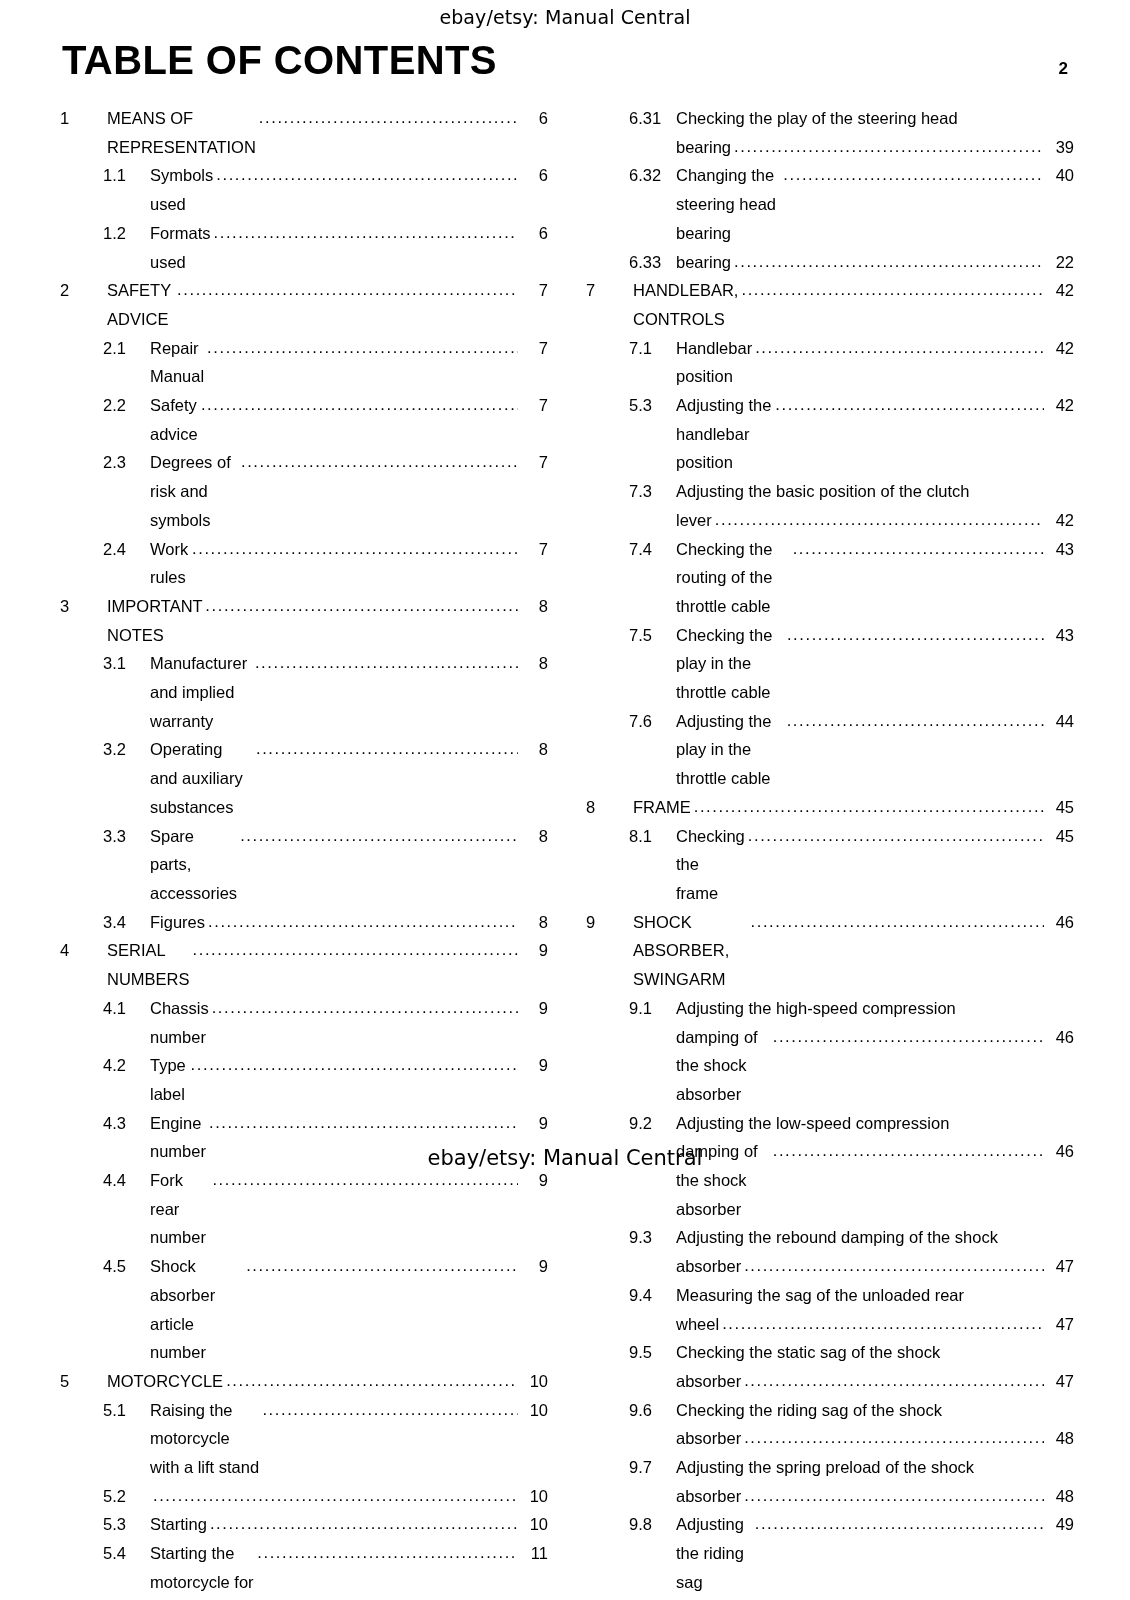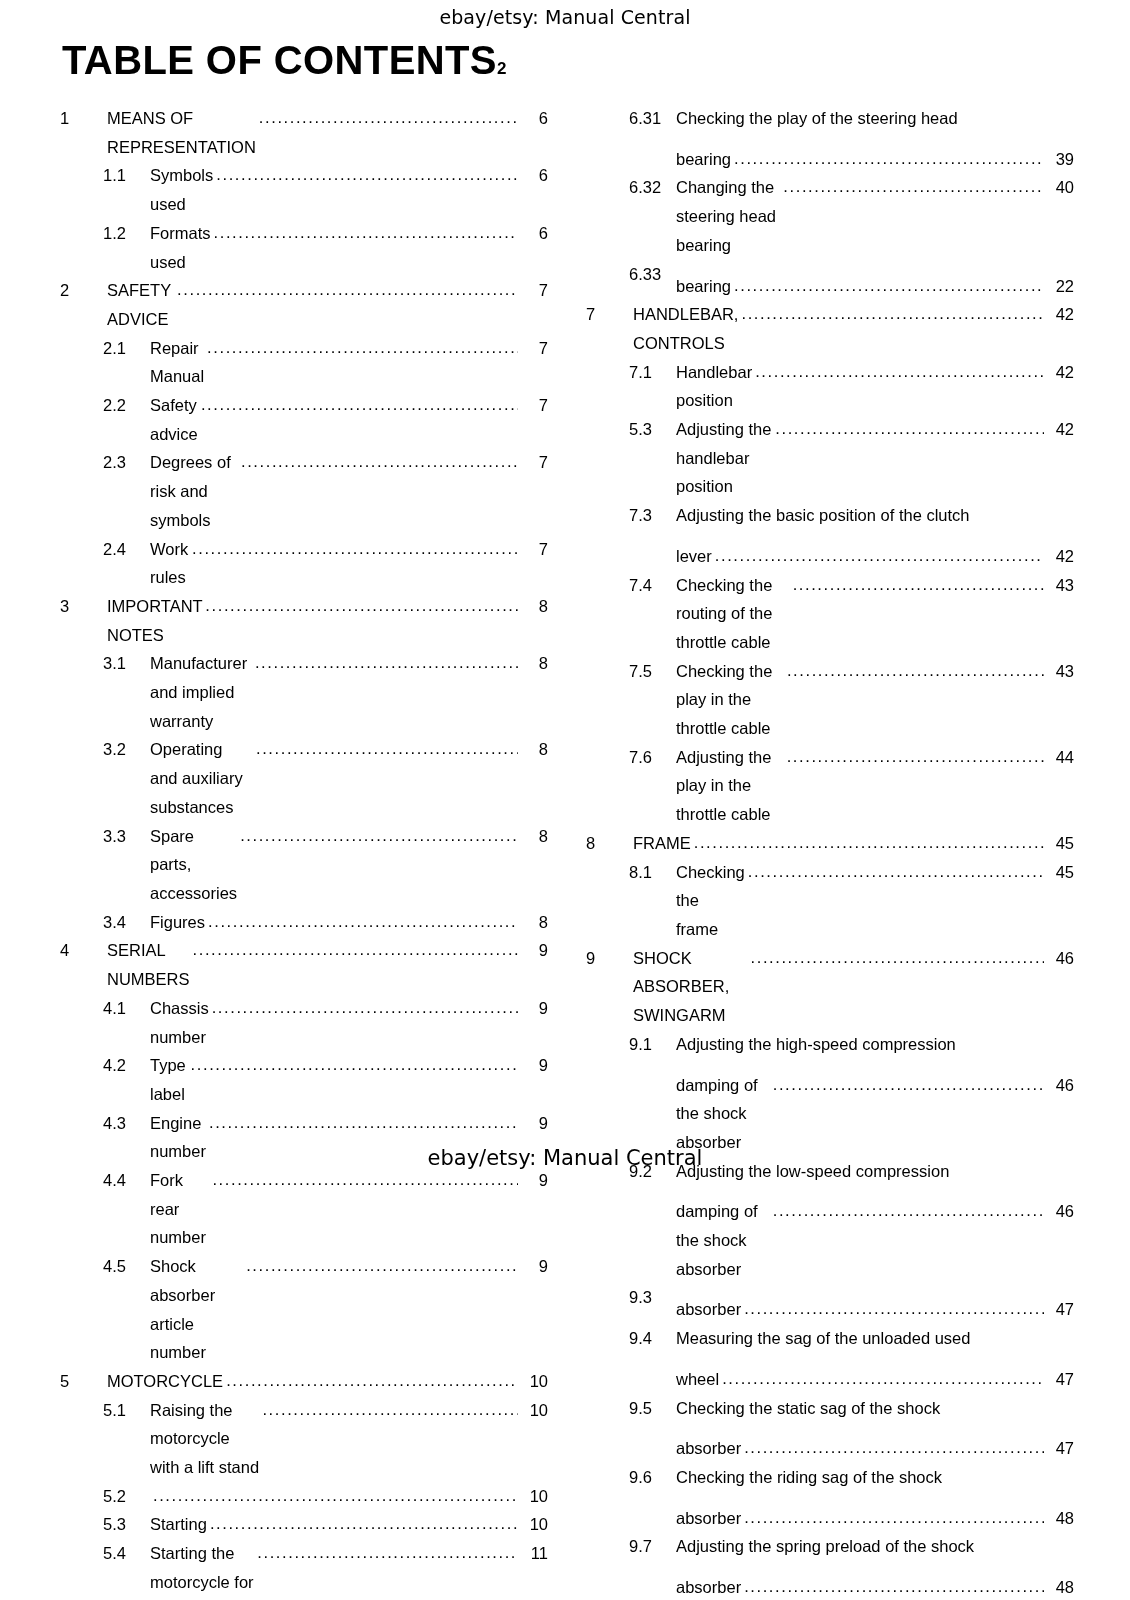--- a/index.html
+++ b/index.html
@@ -43,20 +43,21 @@
     font-family: "DejaVu Sans", sans-serif;
     color: #000;
   }
   .title-row {
     position: absolute;
     top: 40px;
     left: 62px;
     right: 62px;
     display: flex;
     align-items: baseline;
+    justify-content: space-between;
   }
   .doc-title {
     font-size: 40px;
     font-weight: bold;
     letter-spacing: 0.4px;
     line-height: 1;
   }
   .page-number {
     font-size: 17px;
     font-weight: bold;
@@ -123,21 +124,21 @@
     content: "..........................................................................................................";
   }
   .entry .pgno {
     flex: 0 0 auto;
     width: 26px;
     text-align: right;
     padding-left: 3px;
   }
   
   .entry .line.cont {
-    margin-top: 12px;
+    margin-top: 0;
   }
 </style>
 </head>
 <body>
 
 <div class="page">
 
   <div class="watermark-top">ebay/etsy: Manual Central</div>
 
   <div class="title-row">
@@ -546,32 +547,35 @@
             <div class="line cont">
               <span class="label">damping of the shock absorber</span>
               <span class="leader"></span>
               <span class="pgno">46</span>
             </div>
           </div>
         </div>
         <div class="entry lvl2">
           <div class="num">9.3</div>
           <div class="body">
+            <div class="line">
+              <span class="label">Adjusting the rebound damping of the shock</span>
+            </div>
             <div class="line cont">
               <span class="label">absorber</span>
               <span class="leader"></span>
               <span class="pgno">47</span>
             </div>
           </div>
         </div>
         <div class="entry lvl2">
           <div class="num">9.4</div>
           <div class="body">
             <div class="line">
-              <span class="label">Measuring the sag of the unloaded used</span>
+              <span class="label">Measuring the sag of the unloaded rear</span>
             </div>
             <div class="line cont">
               <span class="label">wheel</span>
               <span class="leader"></span>
               <span class="pgno">47</span>
             </div>
           </div>
         </div>
         <div class="entry lvl2">
           <div class="num">9.5</div>

